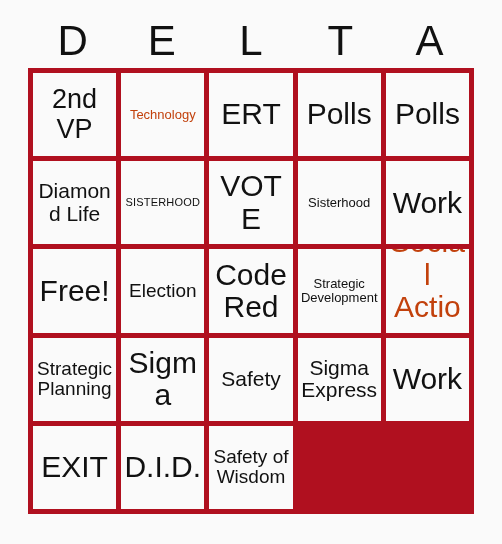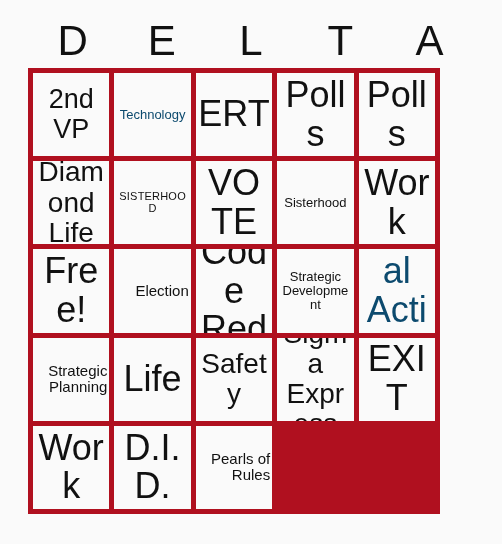--- a/index.html
+++ b/index.html
@@ -37,21 +37,21 @@
     font-size: 42px;
     line-height: 1;
     color: #111111;
     font-weight: 400;
     letter-spacing: 0px;
   }
   .grid {
     position: absolute;
     left: 28px;
     top: 68px;
-    width: 412px;
+    width: 446px;
     height: 446px;
     box-sizing: border-box;
     border: 5px solid #b0101f;
     background: #b0101f;
     display: grid;
     grid-template-columns: repeat(5, 1fr);
     grid-template-rows: repeat(5, 1fr);
     gap: 5px;
   }
   .cell {
@@ -65,29 +65,29 @@
     padding: 1px 2px;
   }
   .cell-text {
     display: block;
     width: 100%;
     line-height: 1.08;
     color: #111111;
     word-wrap: break-word;
   }
   
-  .s-xl { font-size: 36px; }
+  .s-xl { font-size: 30px; }
   .s-lg { font-size: 27px; }
-  .s-md { font-size: 28px; }
-  .s-sm { font-size: 15px; text-align: right; }
+  .s-md { font-size: 21px; }
+  .s-sm { font-size: 19px; }
   .s-xs { font-size: 13px; }
   .s-xxs { font-size: 11px; letter-spacing: 0.2px; }
   
   .c-black { color: #111111; }
-  .c-red { color: #0c4a6e; }
+  .c-red { color: #c2410c; }
 </style>
 </head>
 <body>
 
 <div class="card">
 
   <div class="header-row">
     <div class="header-letter">D</div>
     <div class="header-letter">E</div>
     <div class="header-letter">L</div>
@@ -138,35 +138,35 @@
       <div class="cell">
         <span class="cell-text s-xs c-black">Strategic Development</span>
       </div>
       <div class="cell">
         <span class="cell-text s-xl c-red">Social Action</span>
       </div>
       <div class="cell">
         <span class="cell-text s-sm c-black">Strategic Planning</span>
       </div>
       <div class="cell">
-        <span class="cell-text s-xl c-black">Life</span>
+        <span class="cell-text s-xl c-black">Sigma</span>
       </div>
       <div class="cell">
         <span class="cell-text s-md c-black">Safety</span>
       </div>
       <div class="cell">
         <span class="cell-text s-md c-black">Sigma Express</span>
       </div>
       <div class="cell">
-        <span class="cell-text s-xl c-black">EXIT</span>
+        <span class="cell-text s-xl c-black">Work</span>
       </div>
       <div class="cell">
-        <span class="cell-text s-xl c-black">Work</span>
+        <span class="cell-text s-xl c-black">EXIT</span>
       </div>
       <div class="cell">
         <span class="cell-text s-xl c-black">D.I.D.</span>
       </div>
       <div class="cell">
-        <span class="cell-text s-sm c-black">Pearls of Rules</span>
+        <span class="cell-text s-sm c-black">Safety of Wisdom</span>
       </div>
     </div>
 
 </div>
 
 </body></html>

